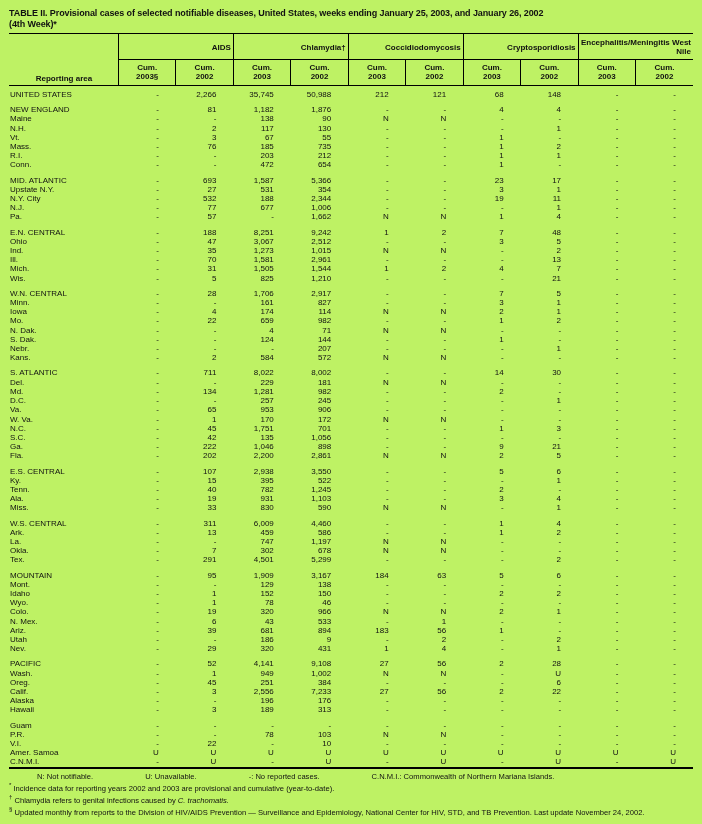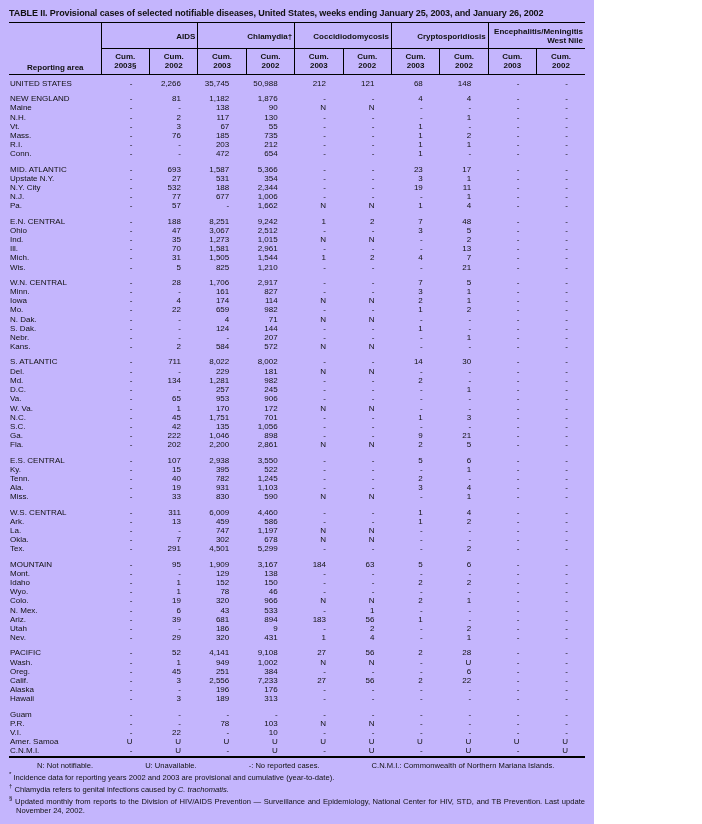--- a/index.html
+++ b/index.html
@@ -1,20 +1,20 @@
 <!DOCTYPE html>
 <html><head>
 <meta charset="utf-8">
 <style>
   html, body { margin: 0; padding: 0; background: #ffffff; }
   .page {
-    width: 594px; height: 824px; box-sizing: border-box;
+    width: 702px; height: 824px; box-sizing: border-box;
     padding: 8px 9px 0 9px;
     font-family: "Liberation Sans", "DejaVu Sans", sans-serif;
-    color: #111; background: #c4b5fd; overflow: hidden;
+    color: #111; background: #bef264; overflow: hidden;
   }
   .title { font-size: 9px; font-weight: bold; line-height: 11px; letter-spacing: -0.1px; }
   table.main {
     width: 100%; border-collapse: collapse; table-layout: fixed;
     margin-top: 3px; border-bottom: 2px solid #000;
   }
   col.c-area { width: 16%; }
   col.c-num  { width: 8.4%; }
   thead th { font-weight: bold; font-size: 8px; }
   th.area-h {
@@ -44,20 +44,21 @@
   .justify { text-align: justify; }
   i { font-style: italic; }
 </style>
 </head>
 <body>
 
 <div class="page">
 
   <div class="title">
     <div>TABLE II. Provisional cases of selected notifiable diseases, United States, weeks ending January 25, 2003, and January 26, 2002</div>
+    <div>(4th Week)*</div>
   </div>
 
   <table class="main">
     <colgroup>
       <col class="c-area">
       <col class="c-num">
         <col class="c-num">
         <col class="c-num">
         <col class="c-num">
         <col class="c-num">

